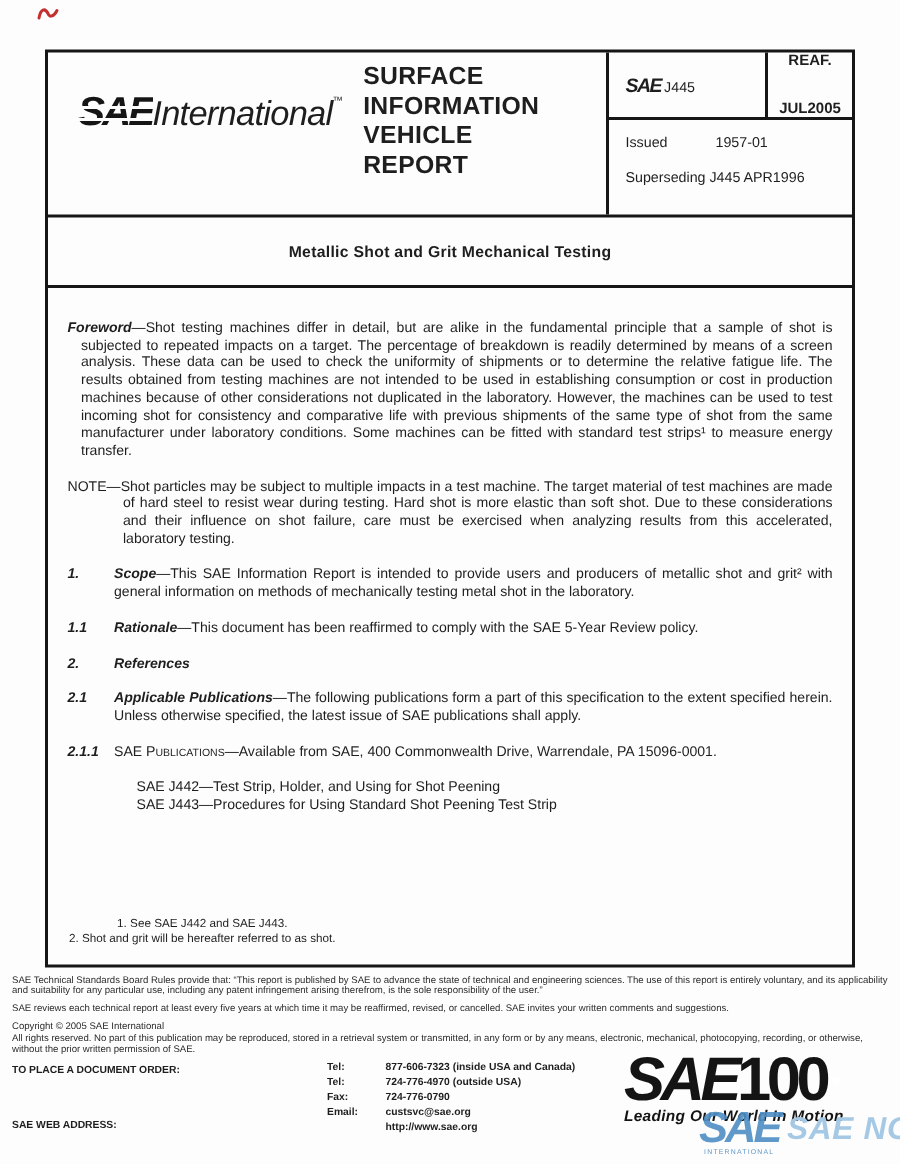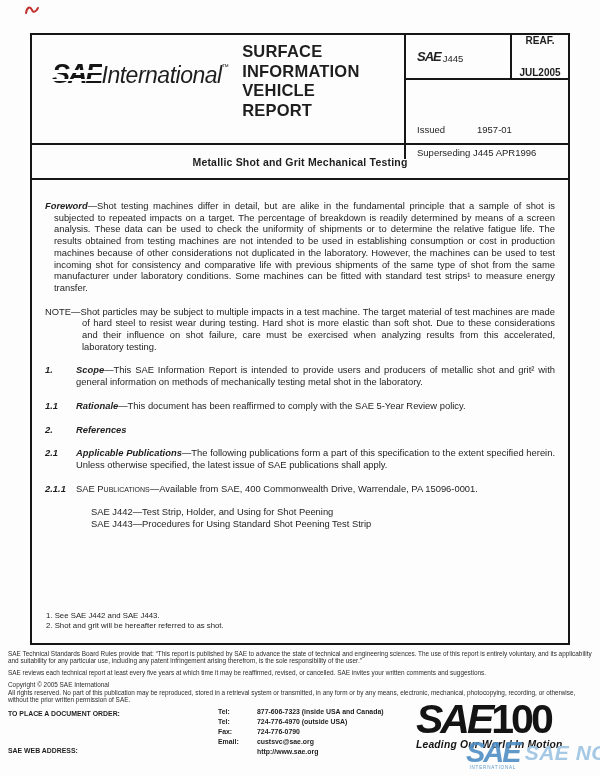--- a/index.html
+++ b/index.html
@@ -26,39 +26,39 @@
   .intl { font-size:23px; font-style:italic; letter-spacing:-0.5px; }
   .tm { font-size:7px; vertical-align:14px; }
   .doc-type { margin:7px 0 0 14px; font-size:16.5px; font-weight:bold; line-height:19.5px; letter-spacing:0.2px; }
   .h-docnum { border-right:2px solid #161616; border-bottom:2px solid #161616;
               display:flex; align-items:center; padding-left:11px; }
   .sae-small { font-size:13px; font-weight:bold; font-style:italic; letter-spacing:-1px; }
   .docnum { font-size:9.5px; margin:3px 0 0 2px; }
   .h-reaf { border-bottom:2px solid #161616; display:flex; flex-direction:column;
             align-items:center; justify-content:center; font-size:10px; font-weight:bold; line-height:12px;gap:20px; }
   .h-issued { grid-column:2/4; padding:9px 0 0 11px; font-size:9.5px; line-height:13.5px; }
-  .issue-row span:first-child { display:inline-block; width:60px;margin-top:34px; }
+  .issue-row span:first-child { display:inline-block; width:60px; }
   .superseding { margin-top:9px; }
   
-  .title-bar { height:35px; border-bottom:2px solid #161616; flex-shrink:0;
+  .title-bar { height:47px; border-bottom:2px solid #161616; flex-shrink:0;
                display:flex; align-items:center; justify-content:center;
                font-size:10.5px; font-weight:bold; letter-spacing:0.2px; }
   
   .doc-body { position:relative; flex:1; padding:20px 13px 0 13px;
               font-size:9.4px; line-height:11.7px; text-align:justify; }
   .term { font-weight:bold; font-style:italic; }
   .p-foreword { padding-left:9px; text-indent:-9px; }
   .p-note { margin-top:12px; padding-left:37px; text-indent:-37px; }
   .section { display:flex; margin-top:12px; }
   .sec-num { width:31px; flex-shrink:0; font-weight:bold; font-style:italic; }
   .sec-body { flex:1; }
   .sec-term { font-weight:bold; font-style:italic; }
   .sec-term.caps { font-weight:normal; font-style:normal; font-variant:small-caps; }
   .pubs { margin-top:12px; padding-left:46px; }
-  .footnotes { position:absolute; left:14px; bottom:12px; font-size:7.8px; line-height:10px; text-align:left; }
+  .footnotes { position:absolute; left:14px; bottom:12px; font-size:7.8px; line-height:10px; text-align:center; }
   
   .legal { position:absolute; left:8px; top:650px; width:588px; font-size:6.4px;
            line-height:7.4px; color:#2c2c2c; text-align:left; }
   .legal .lp1 { margin-bottom:4px; }
   .legal .lp2 { margin-bottom:5px; }
   
   .order-label { position:absolute; left:8px; top:710px; font-size:6.9px; font-weight:bold; }
   .web-label   { position:absolute; left:8px; top:747px; font-size:6.9px; font-weight:bold; }
   .contacts { position:absolute; left:218px; top:707px; font-size:6.9px; font-weight:bold; line-height:10px; }
   .c-label { display:inline-block; width:39px; }

